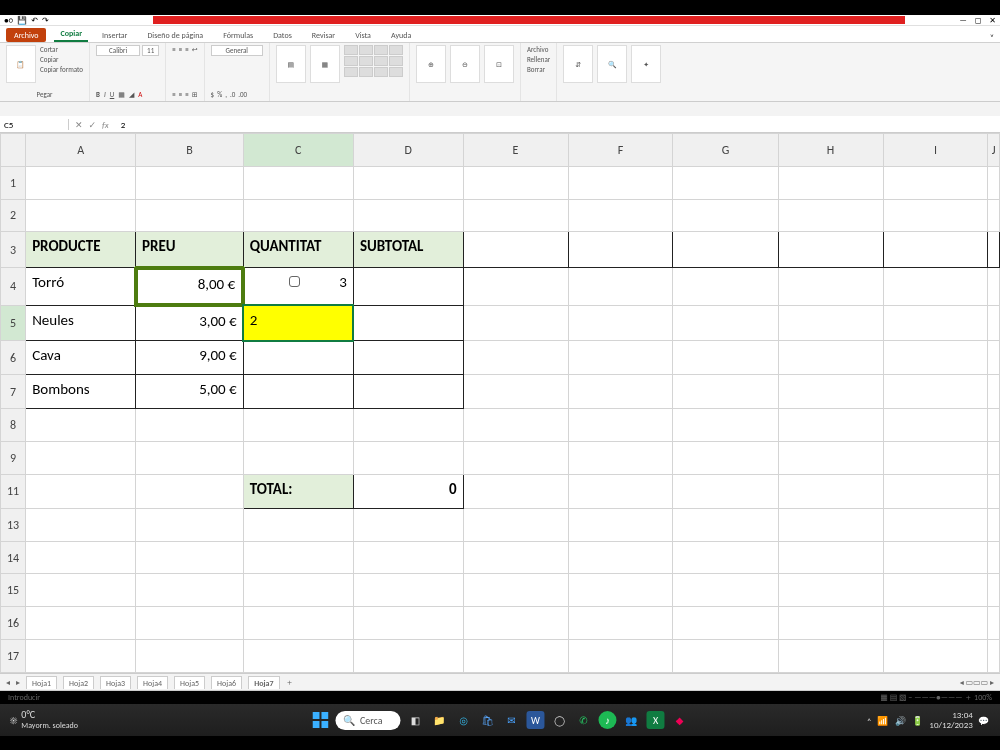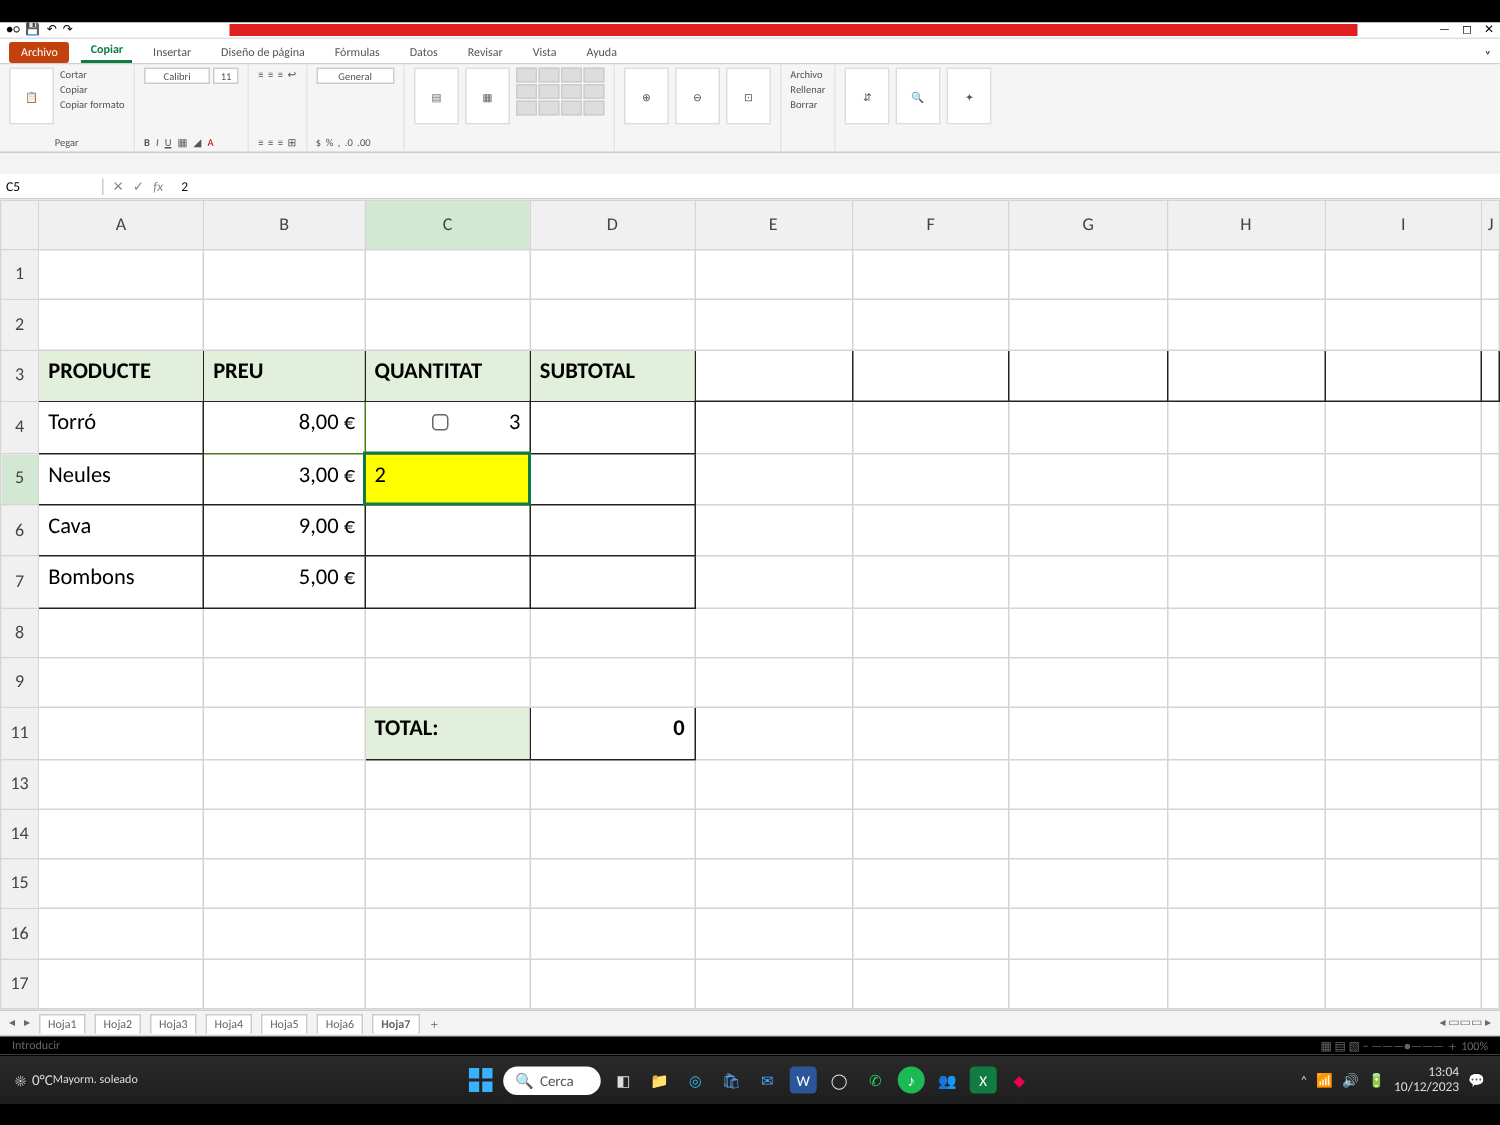--- a/index.html
+++ b/index.html
@@ -436,21 +436,21 @@
               <td></td>
               <td></td>
               <td></td>
               <td></td>
         </tr>
         <tr>
           <th class="rowhead">4</th>
           <td style="border:1px solid #222">
                 <span class="cellval left">Torró</span>
               </td>
-          <td style="border:1px solid #4d7c0f">
+          <td style="border:4px solid #4d7c0f">
                 <span class="cellval right">8,00 €</span>
               </td>
           <td style="border:1px solid #222">
                 <span class="cellval right">3</span>
                 <span class="hollow-marker"></span>
               </td>
           <td style="border:1px solid #222">
                 <span class="cellval right"></span>
               </td>
           <td></td>
@@ -663,21 +663,21 @@
         <span>＋</span>
         <span>100%</span>
       </span>
     </div>
 
   </div>
 
   <div class="taskbar">
     <div class="weather">
       <span>☀</span>
-      <div style="display:flex;flex-direction:row;line-height:10px">
+      <div style="display:flex;flex-direction:column;line-height:10px">
         <span>0°C</span>
         <span style="font-size:8px">Mayorm. soleado</span>
       </div>
     </div>
     <div class="center">
       <div class="icon">
         <svg width="16" height="16">
             <rect x="0" y="0" width="7" height="7" fill="#3ab0ff"></rect>
             <rect x="9" y="0" width="7" height="7" fill="#3ab0ff"></rect>
             <rect x="0" y="9" width="7" height="7" fill="#3ab0ff"></rect>

